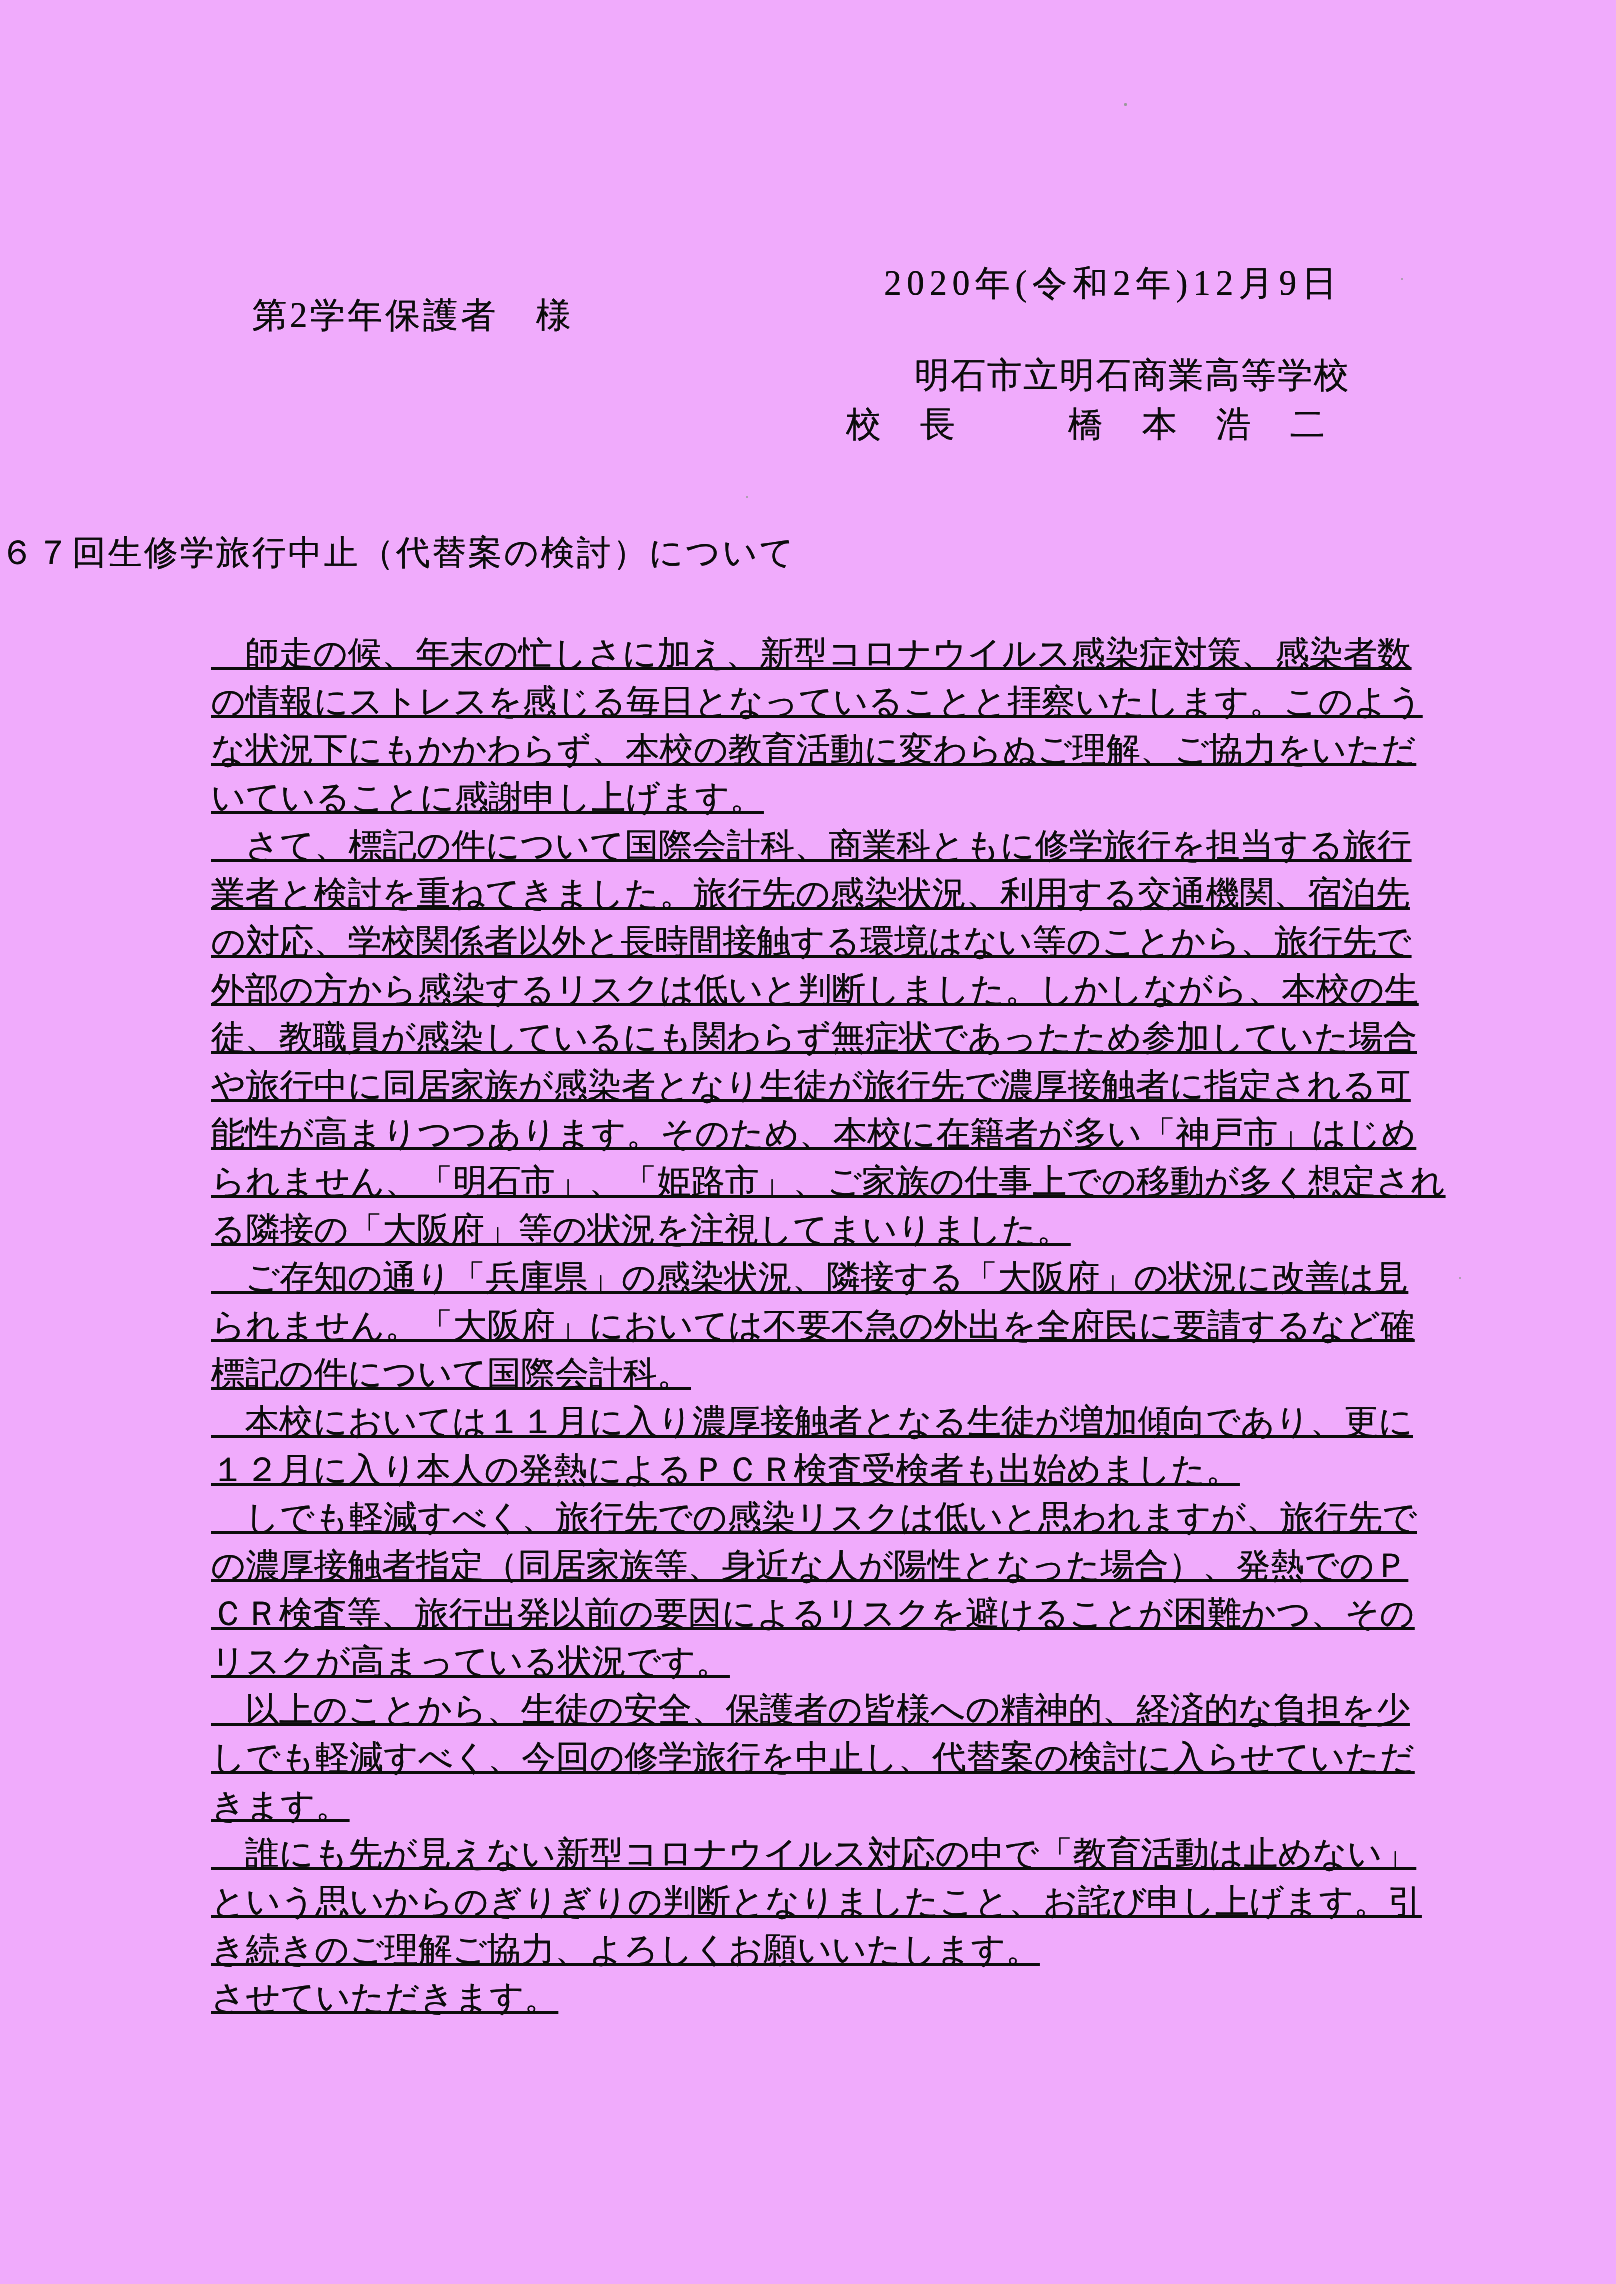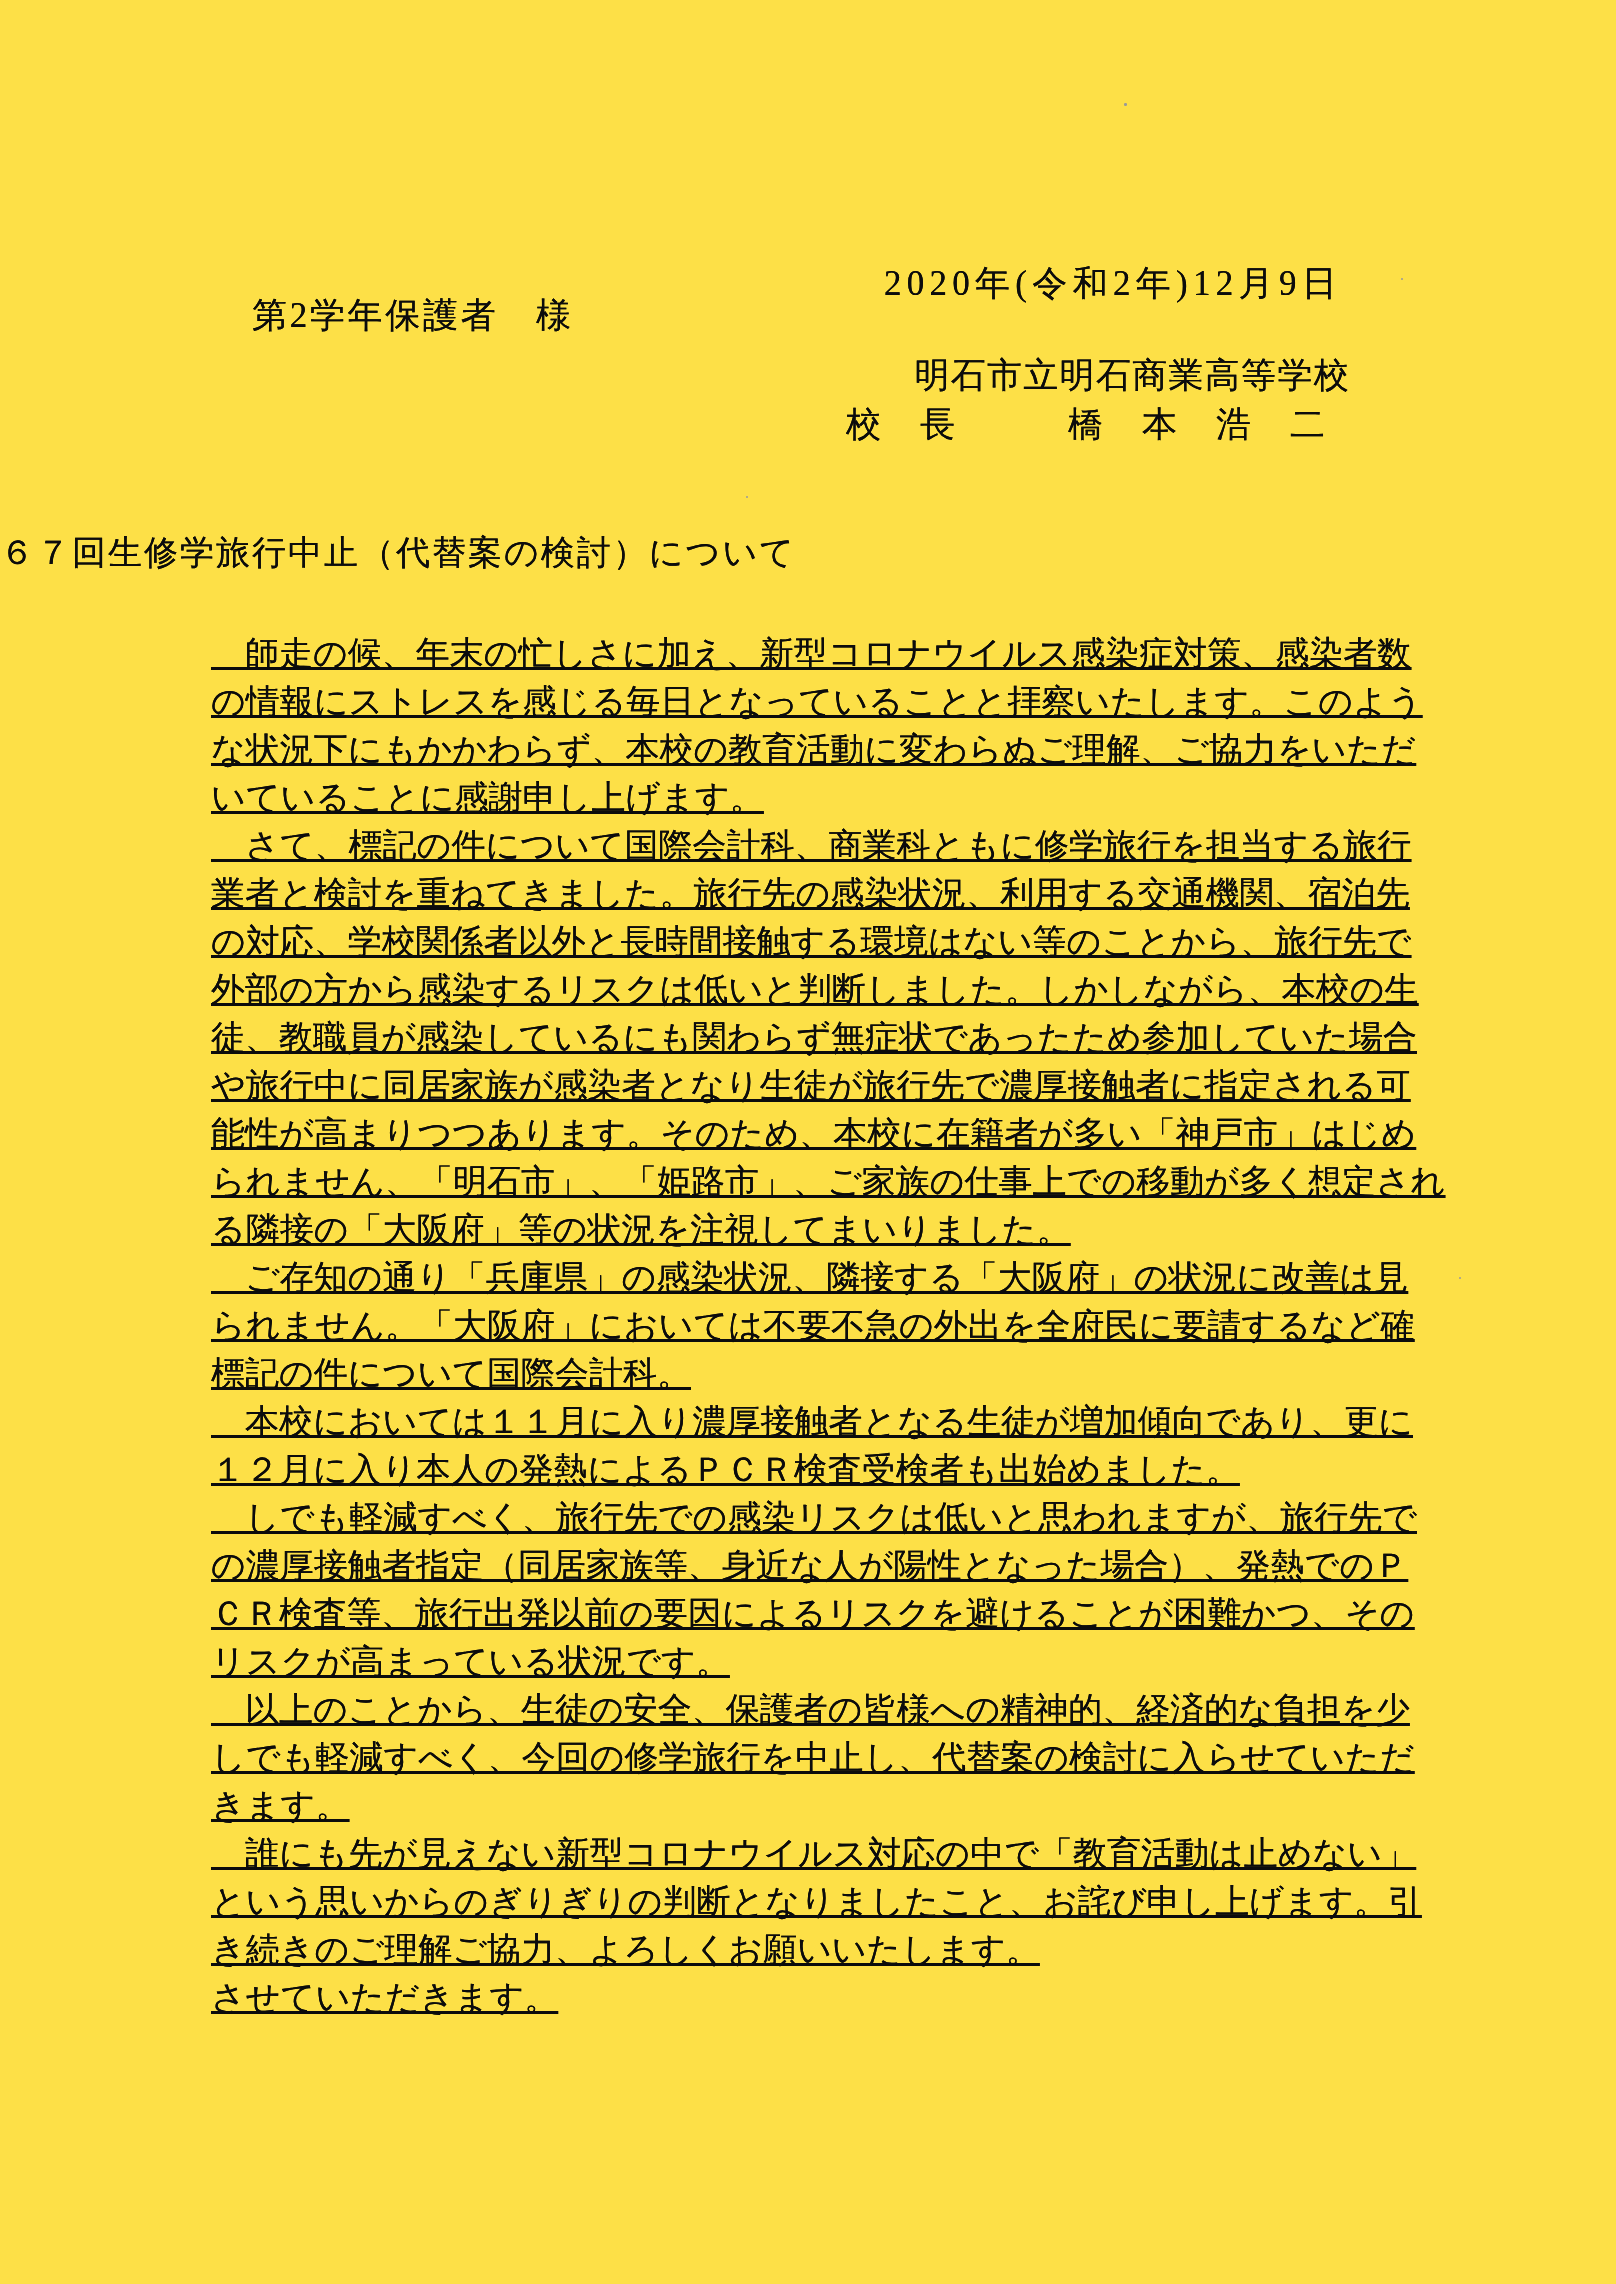--- a/index.html
+++ b/index.html
@@ -10,21 +10,21 @@
   body {
     width: 1616px;
     height: 2284px;
     position: relative;
     font-family: "Liberation Serif", "DejaVu Serif", serif;
     color: #0c0c0c;
   }
   .sheet {
     position: absolute;
     inset: 0;
-    background: #fde047;
+    background: #f0abfc;
     overflow: hidden;
   }
   .hline {
     position: absolute;
     white-space: pre;
     text-shadow: 0 0 0.4px currentColor; 
   }
   .date {
     top: 260px;
     right: 274px;

